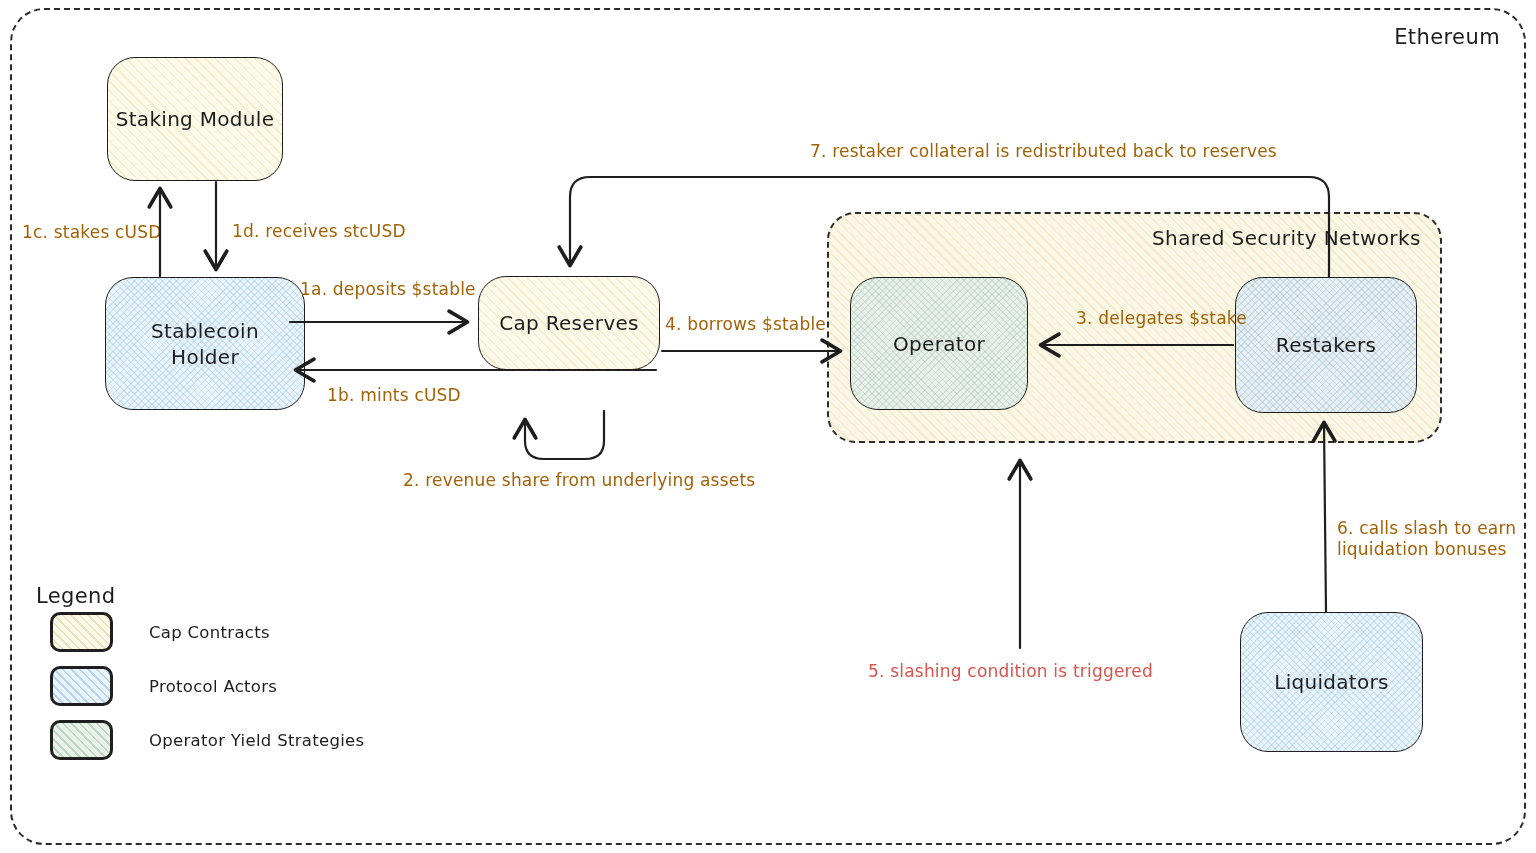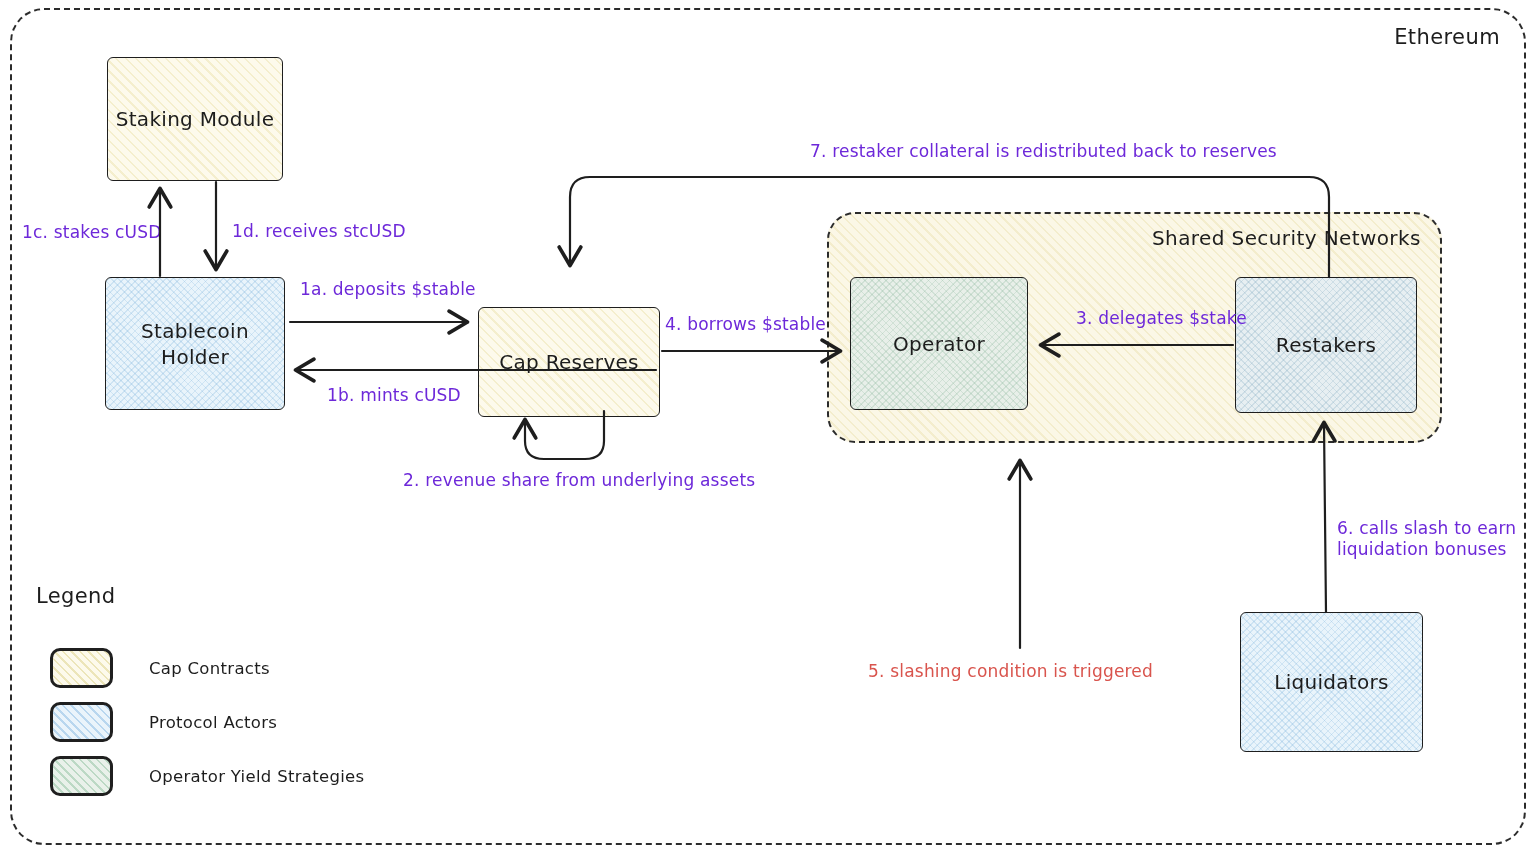--- a/index.html
+++ b/index.html
@@ -20,21 +20,21 @@
   .ssn-box {
     position: absolute; left: 827px; top: 212px; width: 615px; height: 231px;
     border: 2.3px dashed #2b2b2b; border-radius: 28px;
     background-color: #fbf7e6;
     background-image:
       repeating-linear-gradient(45deg, rgba(212,194,104,0.20) 0 1.6px, transparent 1.6px 7px);
   }
 
   
   .node {
-    position: absolute; border: 1.9px solid #1e1e1e; border-radius: 6px;
+    position: absolute; border: 1.9px solid #1e1e1e; border-radius: 28px;
     display: flex; align-items: center; justify-content: center;
     text-align: center; font-size: 20px; letter-spacing: 0.3px;
   }
   .node .lbl { line-height: 1.3; }
   .fill-yellow {
     background-color: #fdfaec;
     background-image:
       repeating-linear-gradient(45deg, rgba(214,197,96,0.22) 0 1.6px, transparent 1.6px 7px);
   }
   .fill-blue {
@@ -50,51 +50,51 @@
       repeating-linear-gradient(-45deg, rgba(115,160,185,0.22) 0 1.2px, transparent 1.2px 5px);
   }
   .fill-green {
     background-color: #e8efe9;
     background-image:
       repeating-linear-gradient(45deg, rgba(125,175,145,0.22) 0 1.2px, transparent 1.2px 5px),
       repeating-linear-gradient(-45deg, rgba(125,175,145,0.22) 0 1.2px, transparent 1.2px 5px);
   }
 
   #node-staking     { left: 107px; top: 57px;  width: 176px; height: 124px; }
-  #node-stablecoin  { left: 105px; top: 277px; width: 180px; height: 133px; }
+  #node-stablecoin  { left: 105px; top: 277px; width: 200px; height: 133px; }
   #node-stablecoin .lbl { width: 120px; }
-  #node-capreserves { left: 478px; top: 276px; width: 182px; height: 110px; margin-top: 31px; }
+  #node-capreserves { left: 478px; top: 276px; width: 182px; height: 94px; }
   #node-operator    { left: 850px; top: 277px; width: 178px; height: 133px; }
   #node-restakers   { left: 1235px; top: 277px; width: 182px; height: 136px; }
   #node-liquidators { left: 1240px; top: 612px; width: 183px; height: 140px; }
 
   
   .flow-label {
     position: absolute; font-size: 17px; letter-spacing: 0.2px;
-    white-space: nowrap; line-height: 21px; color: #6d28d9;
+    white-space: nowrap; line-height: 21px; color: #a16207;
   }
   .region-title { position: absolute; font-size: 21px; letter-spacing: 0.4px; white-space: nowrap; }
   .red { color: #d9544d; text-align: center; }
 
   #lbl-ethereum { top: 25px; right: 36px; }
   #lbl-ssn      { top: 226px; left: 1152px; font-size: 20px; }
   #lbl-1c { left: 22px;  top: 222px; }
   #lbl-1d { left: 232px; top: 221px; }
   #lbl-1a { left: 300px; top: 279px; }
   #lbl-1b { left: 327px; top: 385px; }
   #lbl-2  { left: 403px; top: 470px; }
   #lbl-4  { left: 665px; top: 314px; }
   #lbl-3  { left: 1044px; top: 308px; margin-left: 32px; }
   #lbl-7  { left: 810px; top: 141px; }
   #lbl-5  { left: 868px; top: 661px; }
   #lbl-6  { left: 1337px; top: 506px; white-space: normal; width: 190px; margin-top: 12px; }
 
   
   #legend { position: absolute; left: 36px; top: 584px; }
-  #legend-title { font-size: 21px; letter-spacing: 0.4px; margin-bottom: 40px; }
+  #legend-title { font-size: 21px; letter-spacing: 0.4px; margin-bottom: 4px; }
   .legend-row { display: flex; align-items: center; margin-bottom: 14px; height: 40px; }
   .legend-swatch {
     width: 63px; height: 40px; border: 3px solid #1f1f1f; border-radius: 10px;
     margin-left: 14px; margin-right: 36px; flex: none;
   }
   .sw-yellow {
     background-color: #fdfaec;
     background-image: repeating-linear-gradient(45deg, rgba(205,190,90,0.35) 0 1.6px, transparent 1.6px 6px);
   }
   .sw-blue {

